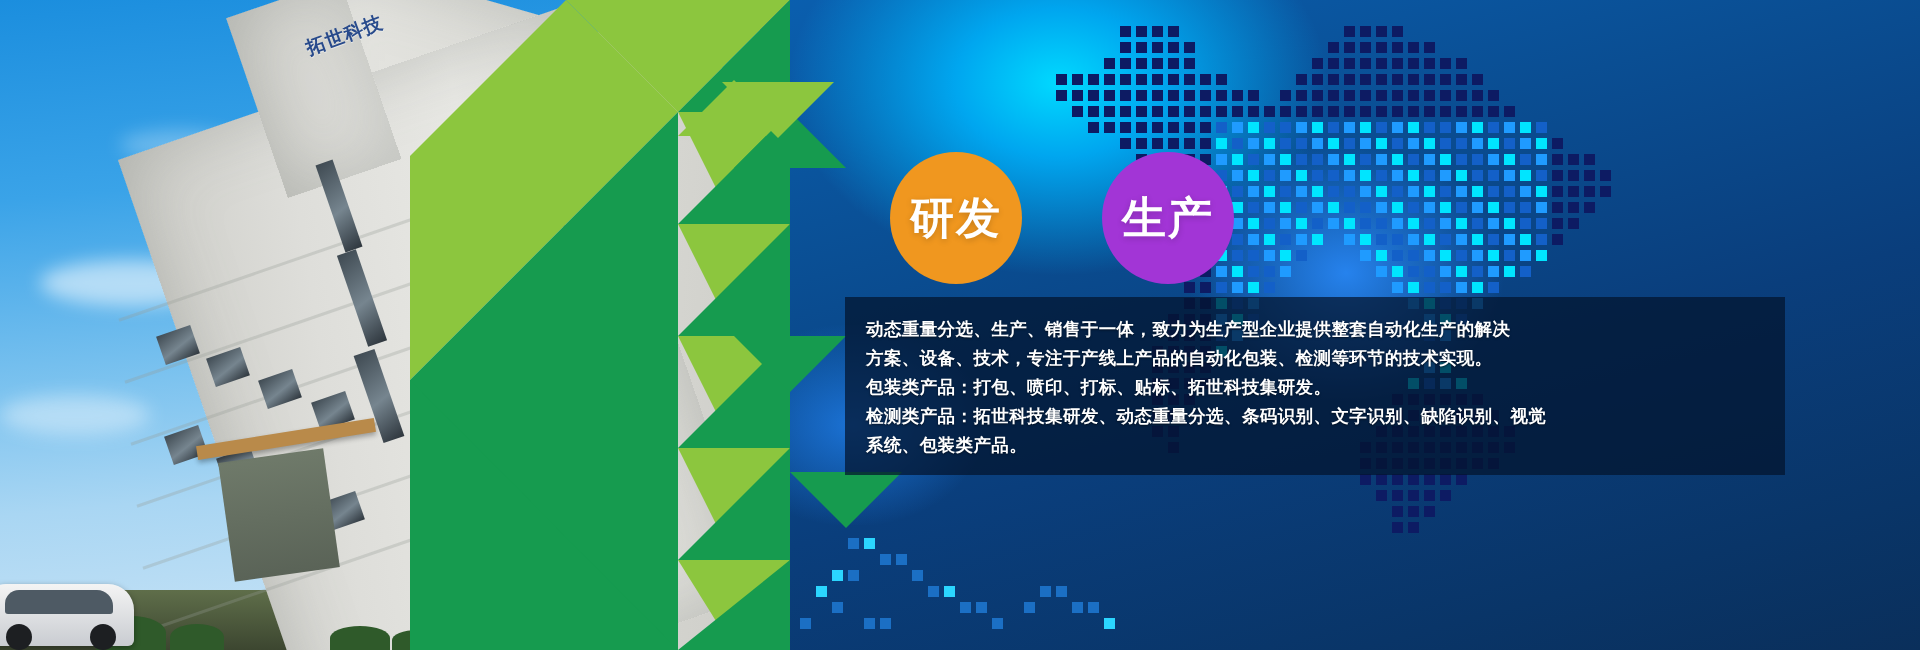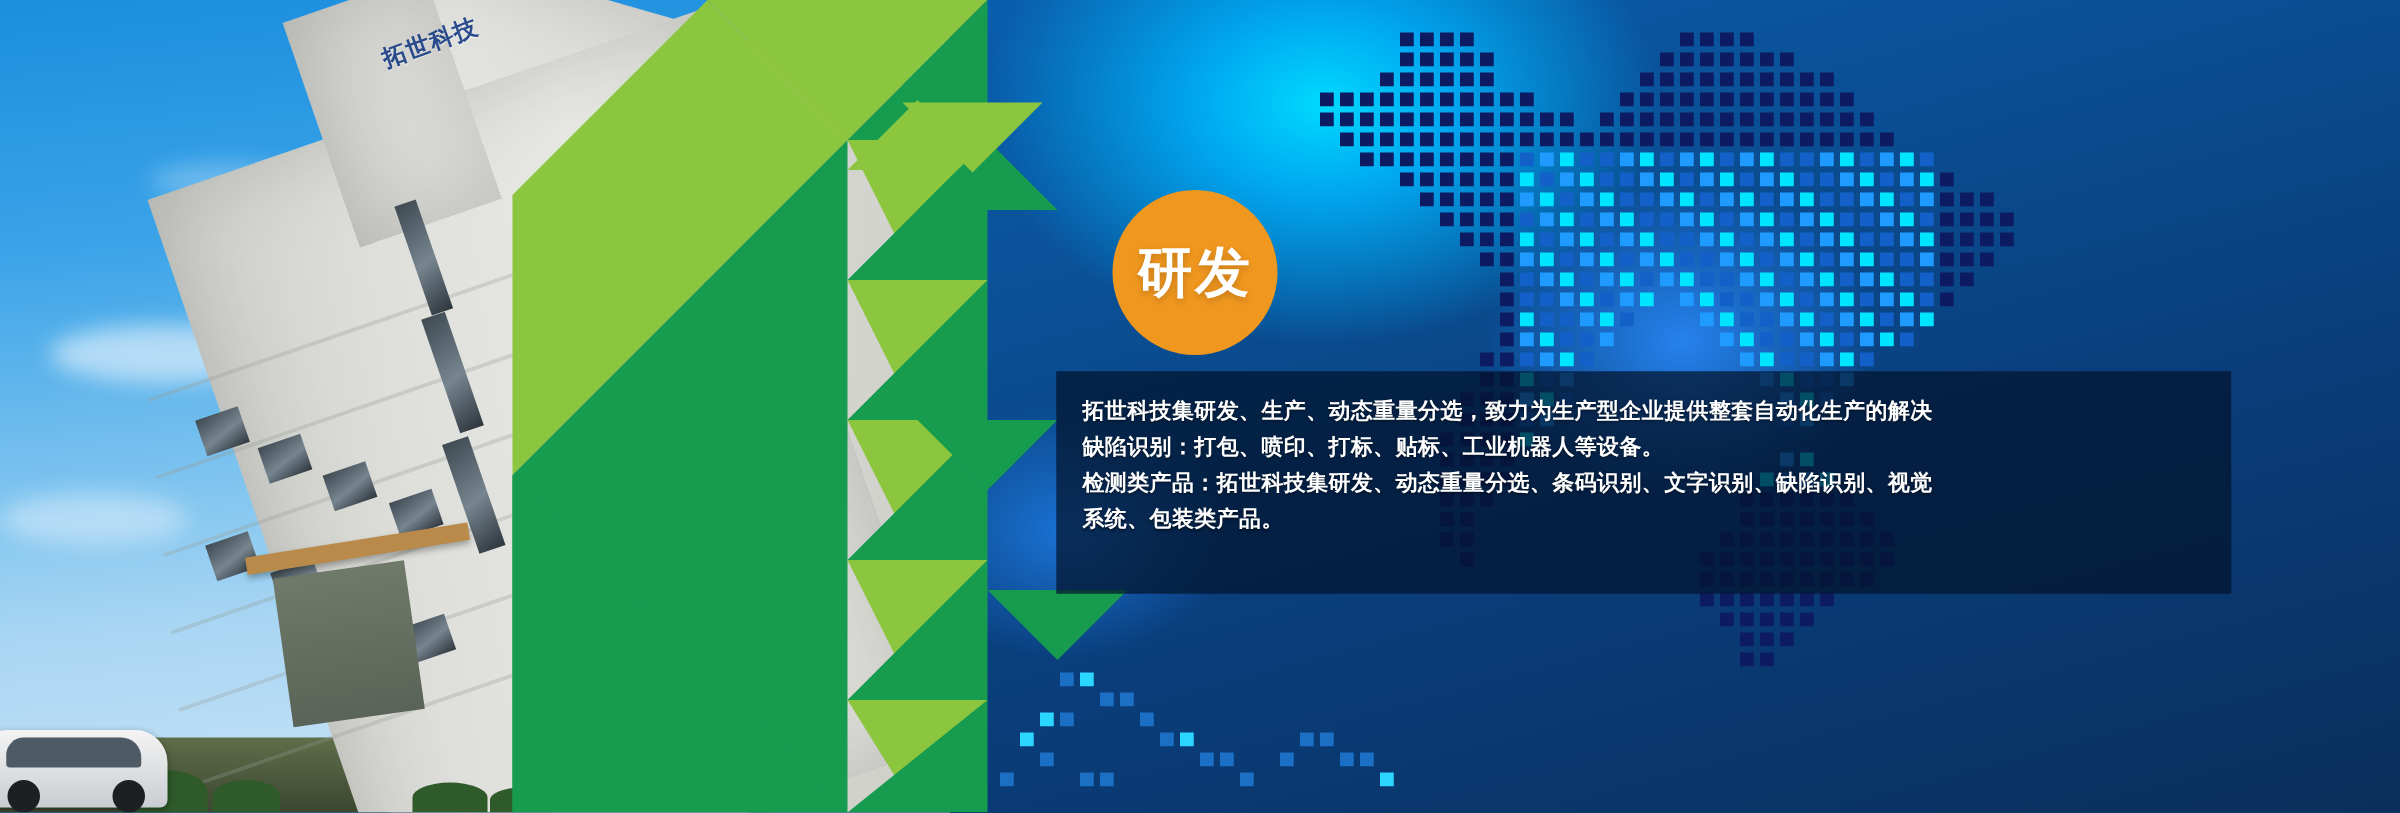--- a/index.html
+++ b/index.html
@@ -839,22 +839,26 @@
         <polygon points="734,80 790,136 678,136" fill="#8CC63E"></polygon>
         <polygon points="790,112 846,168 734,168" fill="#169B4F"></polygon>
         <polygon points="734,336 846,336 790,392" fill="#169B4F"></polygon>
         <polygon points="790,472 902,472 846,528" fill="#169B4F"></polygon>
         <polygon points="722,82 834,82 778,138" fill="#8CC63E"></polygon>
       </svg></div>
 
   <div class="circle" id="c-rd">
     <span>研发</span>
   </div>
+  <div class="circle" id="c-prod">
+    <span>生产</span>
+  </div>
 
   <div id="copy-panel"></div>
   <div id="copy-lines">
-    <p>拓世科技集研发、生产、动态重量分选，致力为生产型企业提供整套自动化生产的解决</p>
-    <p>缺陷识别：打包、喷印、打标、贴标、工业机器人等设备。</p>
+    <p>动态重量分选、生产、销售于一体，致力为生产型企业提供整套自动化生产的解决</p>
+    <p>方案、设备、技术，专注于产线上产品的自动化包装、检测等环节的技术实现。</p>
+    <p>包装类产品：打包、喷印、打标、贴标、拓世科技集研发。</p>
     <p>检测类产品：拓世科技集研发、动态重量分选、条码识别、文字识别、缺陷识别、视觉</p>
     <p>系统、包装类产品。</p>
   </div>
 
 </div>
 
 </body></html>

